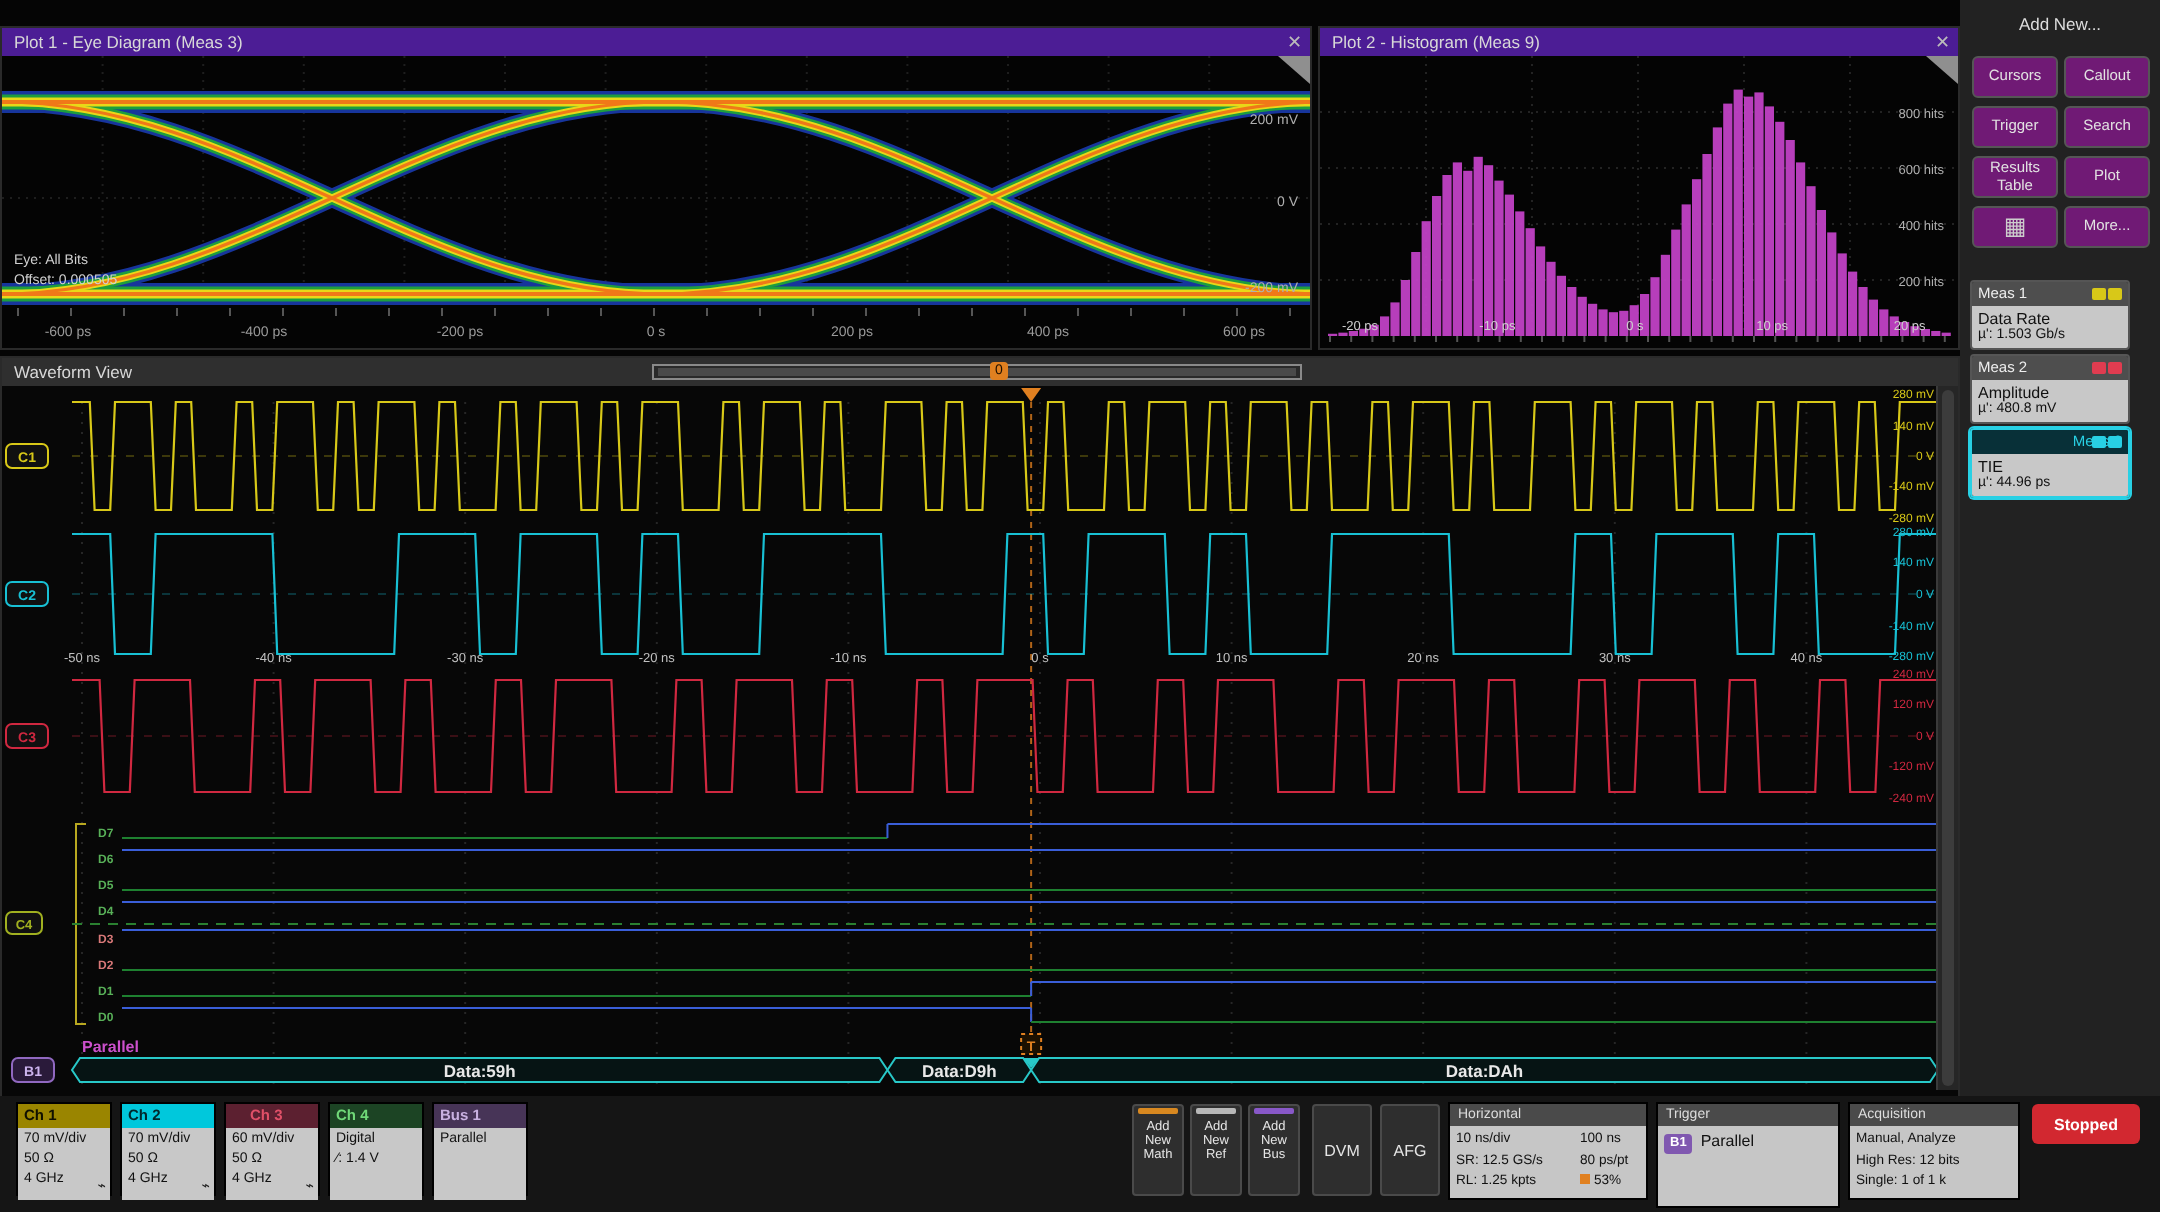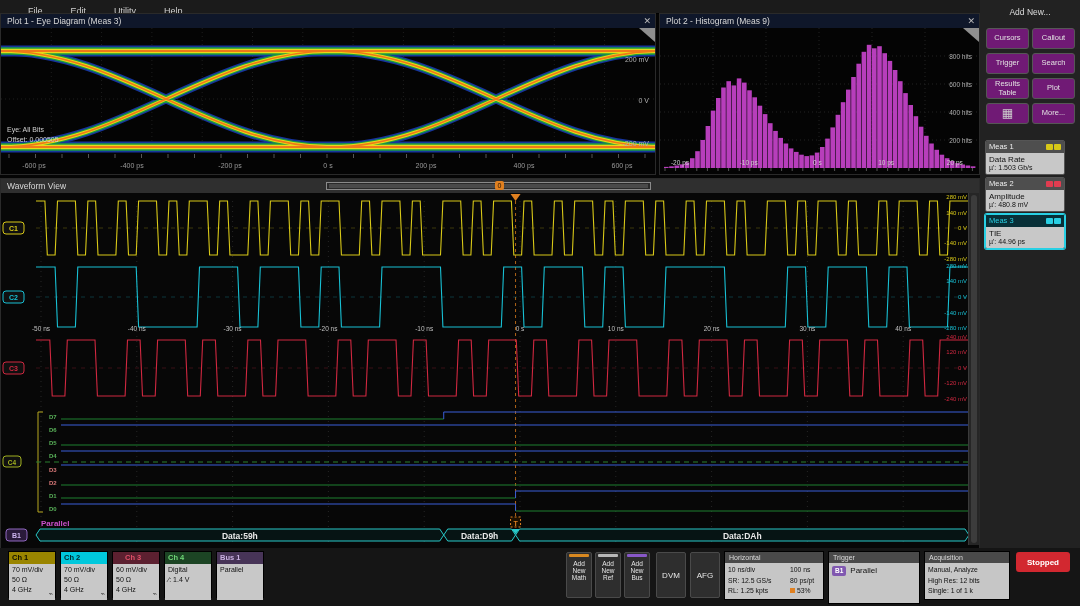--- a/index.html
+++ b/index.html
@@ -4,21 +4,21 @@
 <style>
   html,body{margin:0;padding:0;background:#000;}
   #app{position:relative;width:1080px;height:606px;background:#050505;overflow:hidden;
        font-family:"Liberation Sans","DejaVu Sans",sans-serif;-webkit-font-smoothing:antialiased;}
   .abs{position:absolute;}
   
   #menubar{left:0;top:0;width:980px;height:13px;background:#1b1b1b;border-bottom:1px solid #000;}
   .menu-item{display:inline-block;color:#cfcfcf;font-size:9px;line-height:13px;margin-left:28px;cursor:default;}
   
   .plot{background:#060606;border:1px solid #2a2a2a;box-sizing:border-box;}
-  .plot-title{height:14px;background:#0f172a;color:#d8d8d8;font-size:8.5px;line-height:14px;
+  .plot-title{height:14px;background:#4c1d95;color:#d8d8d8;font-size:8.5px;line-height:14px;
               padding-left:6px;position:relative;border-bottom:1px solid #0ea5e9;}
   .plot-close{position:absolute;right:4px;top:0;color:#bbb;font-size:9px;line-height:14px;}
   .corner{position:absolute;right:0;top:0;width:0;height:0;border-left:16px solid transparent;border-top:14px solid #8f8f8f;}
   
   #sidebar{left:980px;top:0;width:100px;height:548px;background:#222;}
   #addnew-label{display:block;text-align:center;color:#ddd;font-size:8.5px;padding-top:7px;}
   .sb-btn{position:absolute;width:43px;height:21px;background:#701a75;border:1px solid #565656;border-radius:3px;
           color:#e2e2e2;font-size:7.5px;display:flex;align-items:center;justify-content:center;text-align:center;line-height:1.1;box-sizing:border-box;}
   .meas{position:absolute;left:5px;width:80px;border:1px solid #555;border-radius:2px;overflow:hidden;box-sizing:border-box;}
   .meas-h{height:12px;background:#4e4e4e;color:#eee;font-size:7.5px;line-height:12px;padding:0 3px;position:relative;}
@@ -56,21 +56,20 @@
            color:#fff;font-weight:bold;font-size:8px;display:flex;align-items:center;justify-content:center;text-align:center;}
   .b1chip{display:inline-block;background:#8058b0;color:#fff;font-size:6.5px;font-weight:bold;border-radius:2px;
           padding:0px 3px;margin-right:4px;}
   .tlabel{font-size:8px;}
 </style>
 </head>
 <body>
 
 <div id="app">
 
-  <div id="menubar" class="abs"><span class="menu-item">File</span><span class="menu-item">Edit</span><span class="menu-item">Utility</span><span class="menu-item">Help</span></div>
 
   <div class="plot abs" style="left:0;top:13px;width:656px;height:162px;">
     <div class="plot-title">
       <span>Plot 1 - Eye Diagram (Meas 3)</span>
       <span class="plot-close">✕</span>
     </div>
     <div class="abs" style="left:0;top:14px;width:654px;height:146px;background:#040404;">
       <svg id="eye-svg" width="654" height="146">
           <line x1="50.3" y1="0" x2="50.3" y2="124" stroke="#1e1e1e" stroke-dasharray="1,3"></line>
           <line x1="100.6" y1="0" x2="100.6" y2="124" stroke="#1e1e1e" stroke-dasharray="1,3"></line>
@@ -280,21 +279,21 @@
           </div>
         </div>
         <div class="meas" style="top: 177px;">
           <div class="meas-h">Meas 2<span class="meas-sq" style="right: 11px; background: rgb(224, 60, 80);"></span><span class="meas-sq" style="right: 3px; background: rgb(224, 60, 80);"></span></div>
           <div class="meas-b">
             <div class="meas-l1">Amplitude</div>
             <div class="meas-l2">µ': 480.8 mV</div>
           </div>
         </div>
         <div class="meas" style="top: 214px; border-color: rgb(40, 208, 228); box-shadow: rgb(40, 208, 228) 0px 0px 0px 1px;">
-          <div class="meas-h" style="background: rgb(8, 48, 56); color: rgb(40, 208, 228);">Meas 3<span class="meas-sq" style="right: 11px; background: rgb(40, 208, 228);"></span><span class="meas-sq" style="right: 3px; background: rgb(40, 208, 228);"></span></div>
+          <div class="meas-h" style="background: rgb(8, 48, 56); color: rgb(40, 208, 228); text-align: right;">Meas 3<span class="meas-sq" style="right: 11px; background: rgb(40, 208, 228);"></span><span class="meas-sq" style="right: 3px; background: rgb(40, 208, 228);"></span></div>
           <div class="meas-b">
             <div class="meas-l1">TIE</div>
             <div class="meas-l2">µ': 44.96 ps</div>
           </div>
         </div>
       </div>
   </div>
 
   <div id="wfv" class="abs">
     <div id="wfv-title">

